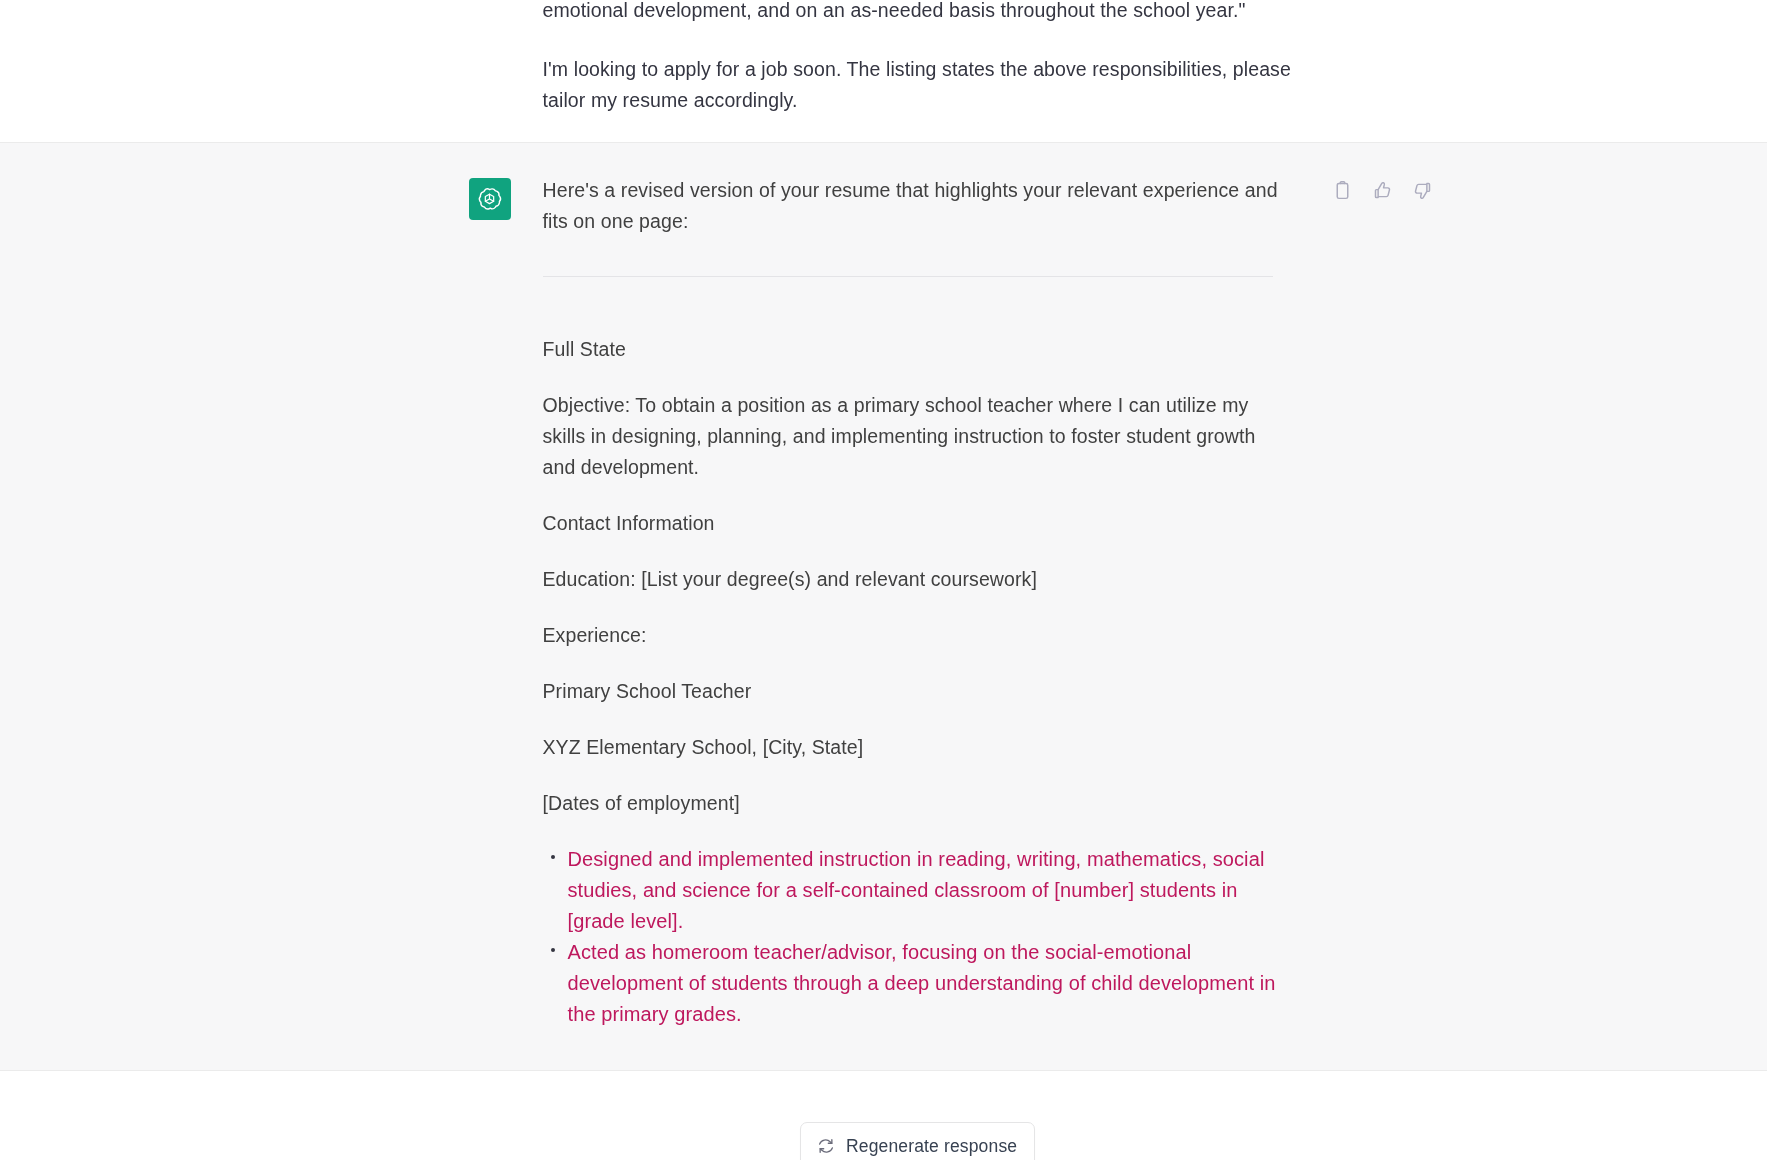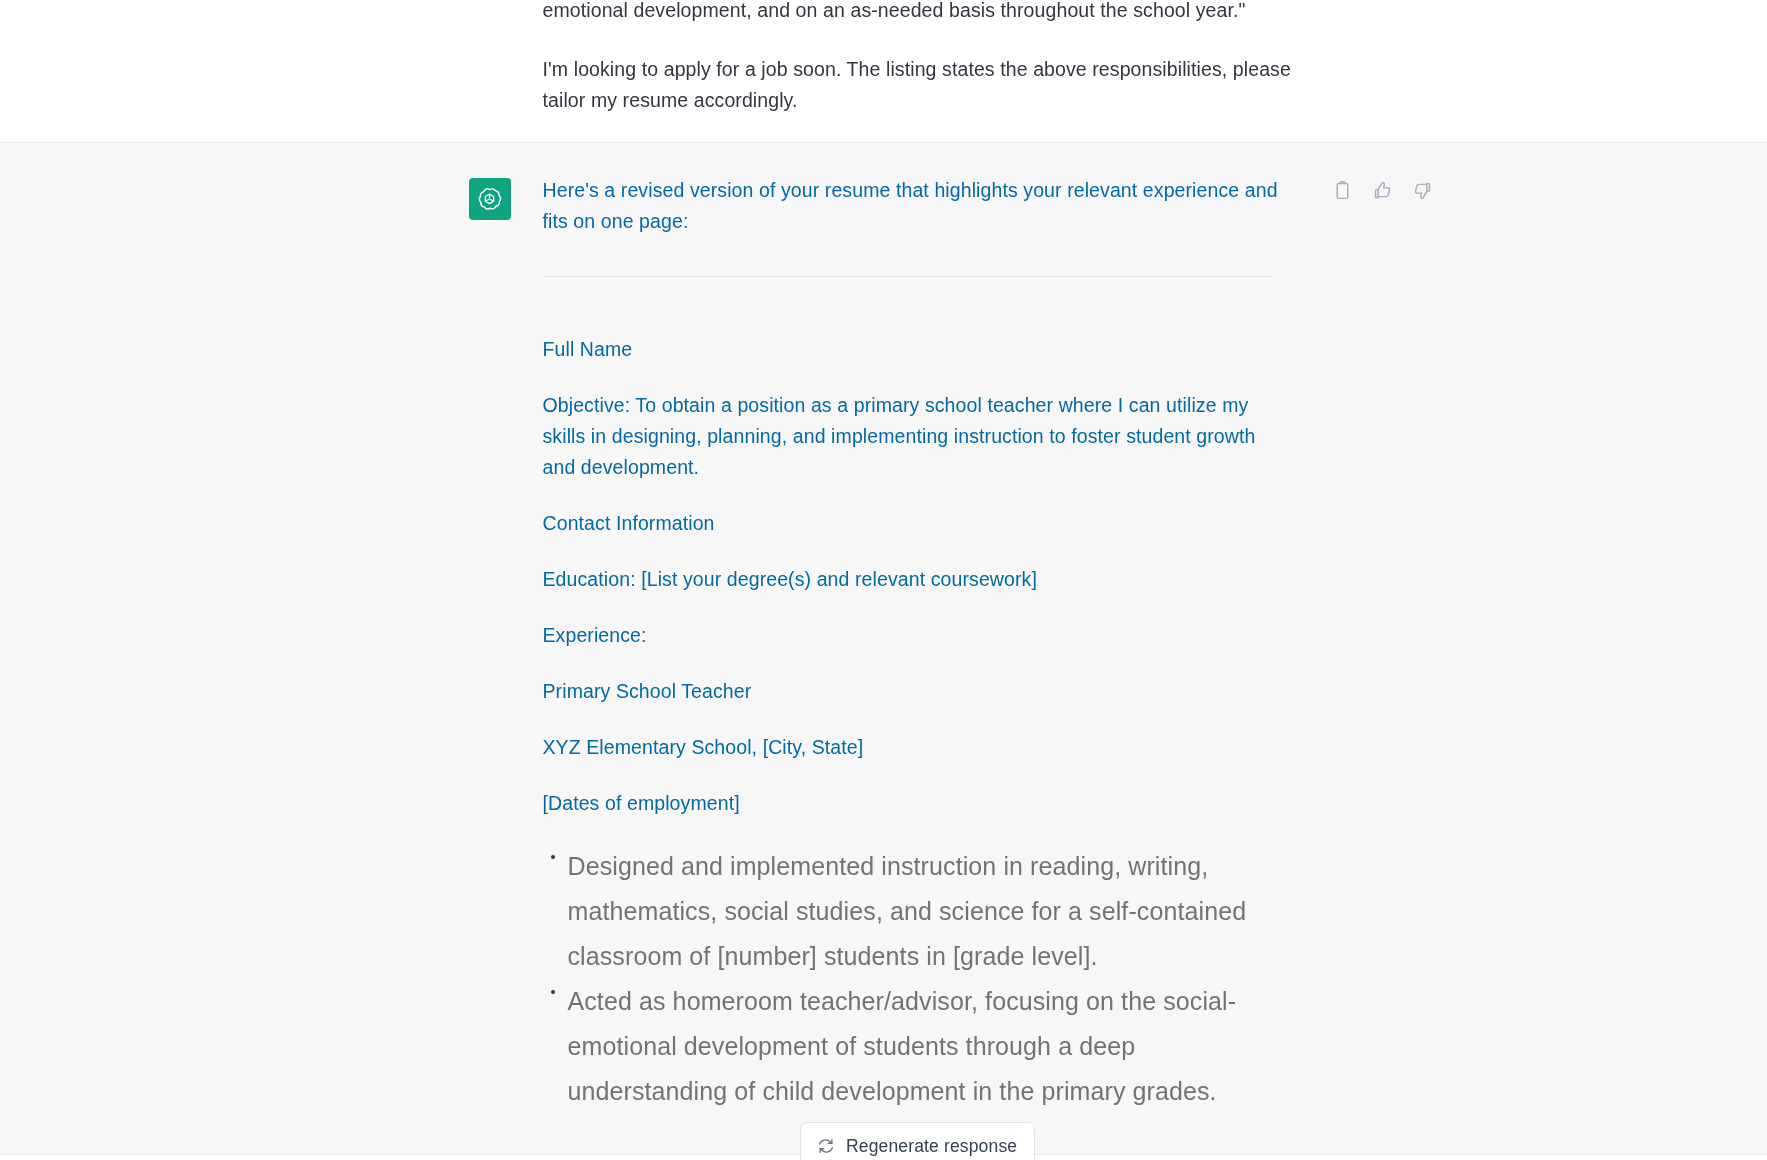--- a/index.html
+++ b/index.html
@@ -74,21 +74,21 @@
   .body-col {
     flex: 1 1 auto;
     min-width: 0;
     padding-right: 0;
   }
 
   
   .para {
     font-size: 19.5px;
     line-height: 31px;
-    color: #0369a1;
+    color: #404040;
     letter-spacing: 0.1px;
     margin-bottom: 25px;
     max-width: 745px;
   }
 
   .para:last-child { margin-bottom: 0; }
 
   .para-wide { max-width: 760px; }
 
   .user-text-top {
@@ -116,24 +116,24 @@
   
   ul.bullets {
     list-style: none;
     margin: 0;
     padding: 0;
   }
 
   ul.bullets li {
     position: relative;
     padding-left: 25px;
-    font-size: 25px;
-    line-height: 45px;
+    font-size: 20px;
+    line-height: 31px;
     letter-spacing: 0.1px;
-    color: #737373;
+    color: #be185d;
     max-width: 752px;
     margin-bottom: 0;
   }
 
   ul.bullets li::before {
     content: "";
     position: absolute;
     left: 8px;
     top: 11px;
     width: 4px;
@@ -251,21 +251,21 @@
               <path d="M17 4h2a1 1 0 0 1 1 1v7a1 1 0 0 1-1 1h-2"></path>
               <path d="M17 13l-4.2 7.2a1.6 1.6 0 0 1-2.9-1.2L10.8 15h-5A1.8 1.8 0 0 1 4.05 12.75l1.6-6.3A2 2 0 0 1 7.6 5H17z"></path>
             </svg>
           </button>
         </div>
 
         <div class="para para-wide">Here's a revised version of your resume that highlights your relevant experience and fits on one page:</div>
 
         <hr class="hr">
 
-        <div class="para">Full Name</div>
+        <div class="para">Full State</div>
 
         <div class="para">Objective: To obtain a position as a primary school teacher where I can utilize my skills in designing, planning, and implementing instruction to foster student growth and development.</div>
 
         <div class="para">Contact Information</div>
 
         <div class="para">Education: [List your degree(s) and relevant coursework]</div>
 
         <div class="para">Experience:</div>
 
         <div class="para">Primary School Teacher</div>

